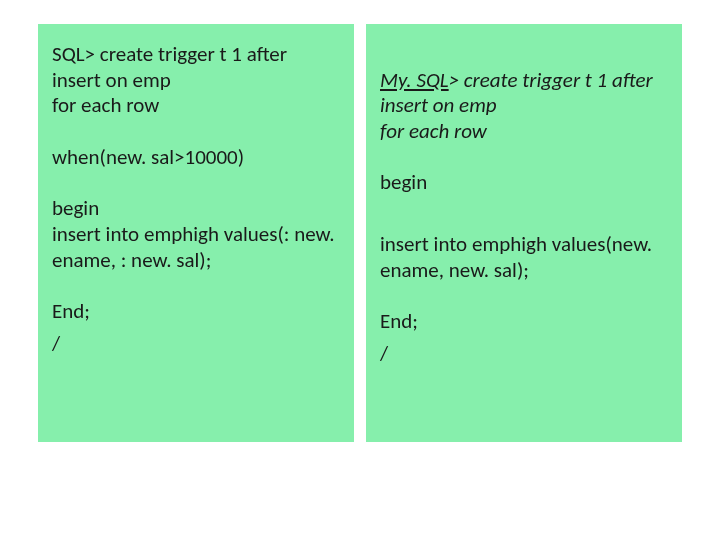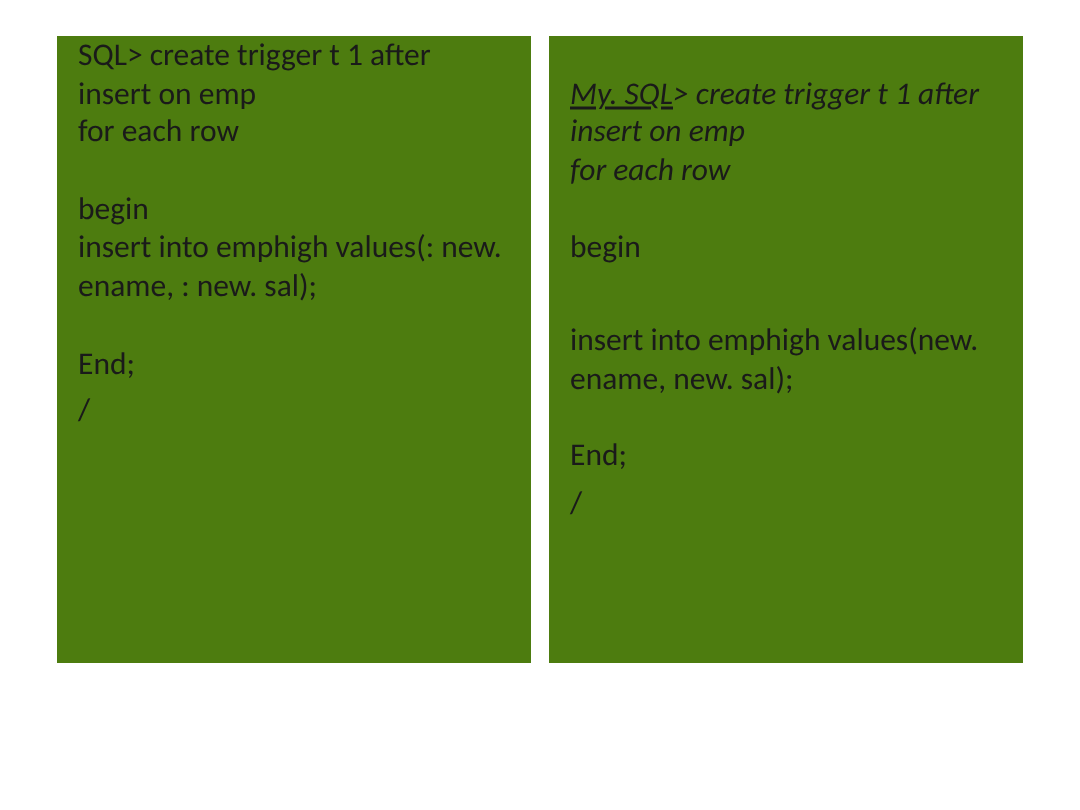--- a/index.html
+++ b/index.html
@@ -25,25 +25,25 @@
     color: #222;
     margin: 0 0 18px 0;
     line-height: 1.1;
   }
   .columns {
     display: flex;
     gap: 12px;
   }
   .col {
     flex: 1;
-    background: #4d7c0f;
+    background: #86efac;
     color: #1a1a1a;
     font-size: 21px;
     line-height: 1.22;
-    padding: 0 14px 20px 14px;
+    padding: 18px 14px 20px 14px;
     box-sizing: border-box;
     min-height: 418px;
   }
   .block {
     margin-bottom: 26px;
   }
   .block:last-child { margin-bottom: 0; }
   .under {
     text-decoration: underline;
   }
@@ -51,20 +51,21 @@
 </head>
 <body>
 
 <div class="slide">
 
   <div class="columns">
 
     <div class="col">
       <div class="block" style="white-space:pre-line;">SQL&gt; create  trigger t 1 after insert on emp
 for each row</div>
+      <div class="block">when(new. sal&gt;10000)</div>
       <div class="block" style="white-space:pre-line;">begin
 insert into emphigh values(: new. ename, : new. sal);</div>
       <div class="block">
         <div>End;</div>
         <div style="margin-top:6px;">/</div>
       </div>
     </div>
 
     <div class="col">
       <div class="block" style="white-space:pre-line;font-style:italic;">

